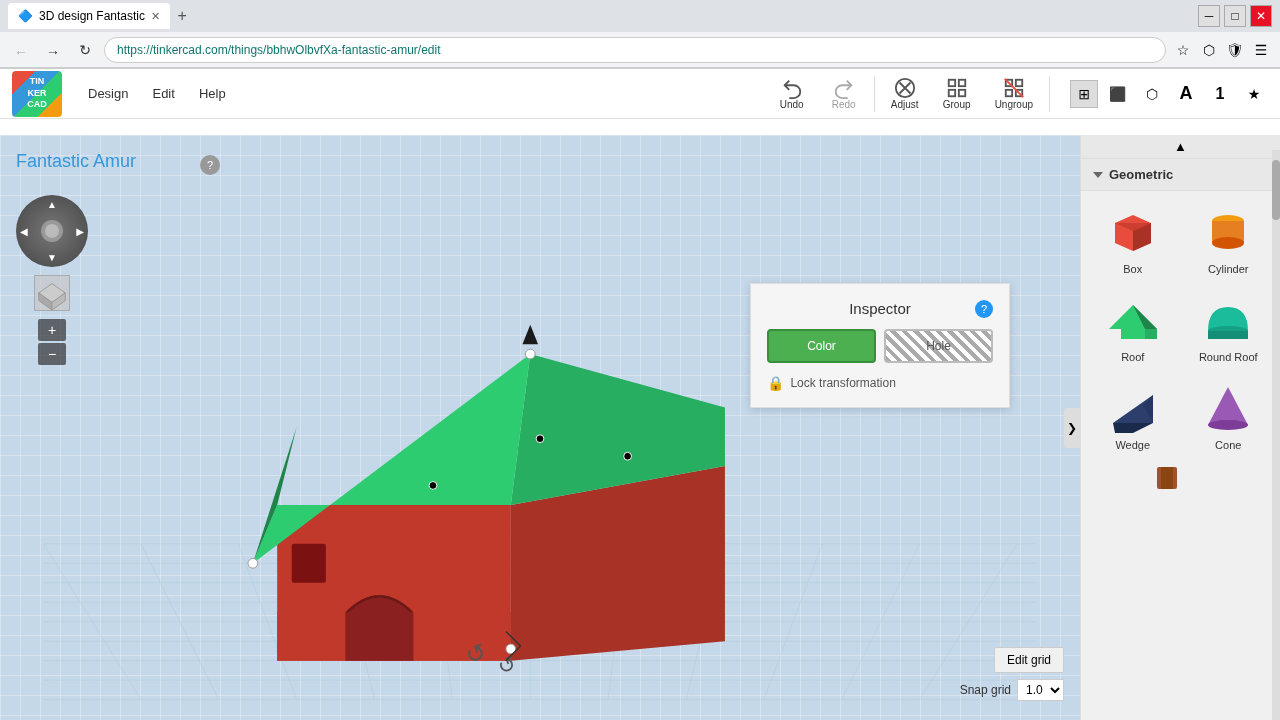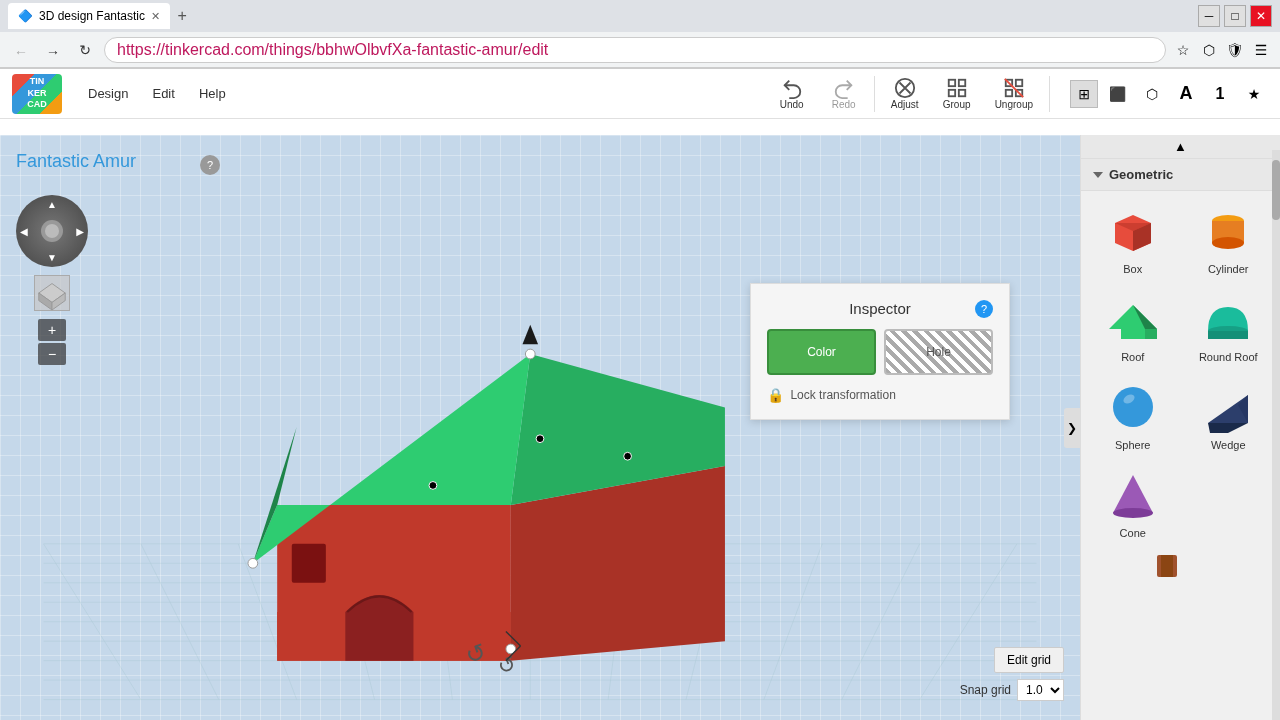--- a/index.html
+++ b/index.html
@@ -12,30 +12,30 @@
     .browser-tab-close { margin-left: auto; cursor: pointer; color: #666; font-size: 11px; }
     .browser-tab-new { width: 24px; height: 24px; display: flex; align-items: center; justify-content: center; color: #555; font-size: 16px; cursor: pointer; }
     .window-controls { margin-left: auto; display: flex; gap: 4px; }
     .win-btn { width: 22px; height: 22px; display: flex; align-items: center; justify-content: center; font-size: 12px; cursor: pointer; border: 1px solid #aaa; background: #e0e0e0; }
     .win-btn.close { background: #e81123; color: white; }
 
     .browser-toolbar { display: flex; align-items: center; height: 36px; padding: 0 8px; gap: 6px; background: #f1f3f4; border-bottom: 1px solid #ccc; }
     .nav-btn { width: 26px; height: 26px; display: flex; align-items: center; justify-content: center; cursor: pointer; color: #333; font-size: 14px; border-radius: 50%; }
     .nav-btn.disabled { color: #aaa; cursor: default; }
     .address-bar { flex: 1; height: 26px; border: 1px solid #ccc; border-radius: 13px; padding: 0 12px; font-size: 12px; background: #fff; display: flex; align-items: center; }
-    .address-text { flex: 1; font-size: 16px; color: #be185d; }
+    .address-text { flex: 1; font-size: 12px; color: #0f766e; }
     .toolbar-icons { display: flex; gap: 4px; }
     .toolbar-icon { width: 22px; height: 22px; display: flex; align-items: center; justify-content: center; font-size: 14px; cursor: pointer; }
 
     
     .app { display: flex; flex-direction: column; height: calc(720px - 68px); }
 
     
     .app-header { display: flex; align-items: center; height: 50px; background: #fff; border-bottom: 1px solid #e0e0e0; padding: 0 12px; gap: 16px; }
-    .tinkercad-logo { width: 50px; height: 40px; background: linear-gradient(135deg, #e74c3c 25%, #3498db 25% 50%, #2ecc71 50% 75%, #f39c12 75%); display: flex; align-items: center; justify-content: center; color: white; font-weight: bold; font-size: 10px; line-height: 1.2; text-align: center; border-radius: 4px; }
+    .tinkercad-logo { width: 50px; height: 46px; background: linear-gradient(135deg, #e74c3c 25%, #3498db 25% 50%, #2ecc71 50% 75%, #f39c12 75%); display: flex; align-items: center; justify-content: center; color: white; font-weight: bold; font-size: 10px; line-height: 1.2; text-align: center; border-radius: 4px; }
     .nav-menu { display: flex; gap: 4px; }
     .nav-menu-item { padding: 4px 10px; cursor: pointer; font-size: 13px; color: #333; border-radius: 3px; }
     .app-tools { display: flex; align-items: center; gap: 8px; margin-left: auto; }
     .tool-btn { display: flex; flex-direction: column; align-items: center; cursor: pointer; padding: 4px 8px; font-size: 10px; color: #333; min-width: 44px; justify-content: space-between; }
     .tool-btn svg { width: 22px; height: 22px; }
     .tool-separator { width: 1px; height: 36px; background: #ddd; }
 
     
     .view-icons { display: flex; gap: 6px; align-items: center; margin-left: 12px; }
     .view-icon { width: 28px; height: 28px; display: flex; align-items: center; justify-content: center; cursor: pointer; font-size: 14px; }
@@ -61,21 +61,21 @@
     .zoom-controls { display: flex; flex-direction: column; gap: 2px; margin-top: 4px; }
     .zoom-btn { width: 28px; height: 22px; background: rgba(50,50,50,0.7); color: white; display: flex; align-items: center; justify-content: center; font-size: 14px; cursor: pointer; border-radius: 2px; }
 
     
     .house-scene { position: absolute; top: 0; left: 0; width: 100%; height: 100%; }
 
     
     .inspector { position: absolute; top: 148px; left: 750px; width: 260px; background: #f5f5f5; border: 1px solid #ddd; border-radius: 0; padding: 16px; box-shadow: 0 2px 8px rgba(0,0,0,0.15); }
     .inspector-title { text-align: center; font-size: 15px; font-weight: normal; color: #333; margin-bottom: 12px; }
     .inspector-buttons { display: flex; gap: 8px; margin-bottom: 12px; }
-    .inspector-btn { flex: 1; padding: 14px; border-radius: 4px; cursor: pointer; display: flex; flex-direction: column; align-items: center; gap: 4px; font-size: 12px; border: 2px solid transparent; }
+    .inspector-btn { flex: 1; padding: 8px; border-radius: 4px; cursor: pointer; display: flex; flex-direction: column; align-items: center; gap: 4px; font-size: 12px; border: 2px solid transparent; }
     .inspector-btn.color-btn { background: #4caf50; color: white; border-color: #388e3c; }
     .inspector-btn.hole-btn { background: repeating-linear-gradient(45deg, #aaa 0px, #aaa 4px, #fff 4px, #fff 8px); color: #555; border: 2px solid #bbb; }
     .inspector-help { position: absolute; top: 16px; right: 16px; width: 18px; height: 18px; border-radius: 50%; background: #2196f3; color: white; font-size: 11px; display: flex; align-items: center; justify-content: center; cursor: pointer; }
     .lock-row { display: flex; align-items: center; gap: 6px; font-size: 12px; color: #555; cursor: pointer; }
     .lock-icon { font-size: 14px; }
 
     
     .edit-grid-btn { position: absolute; bottom: 48px; right: 16px; background: #f0f0f0; border: 1px solid #ccc; padding: 5px 12px; font-size: 12px; cursor: pointer; border-radius: 2px; }
     .snap-grid-row { position: absolute; bottom: 20px; right: 16px; display: flex; align-items: center; gap: 6px; font-size: 12px; color: #333; }
     .snap-select { border: 1px solid #ccc; padding: 2px 4px; font-size: 12px; background: white; cursor: pointer; }
@@ -369,27 +369,20 @@
 
           <div class="shape-item">
             <svg class="shape-svg" viewBox="0 0 56 56">
               <path d="M8,40 Q8,16 28,16 Q48,16 48,40 Z" fill="#1abc9c"></path>
               <ellipse cx="28" cy="40" rx="20" ry="5" fill="#16a085"></ellipse>
               <rect x="8" y="40" width="40" height="8" fill="#148f77"></rect>
             </svg>
             <span class="shape-label">Round Roof</span>
           </div>
 
-          <div class="shape-item">
-            <svg class="shape-svg" viewBox="0 0 56 56">
-              <circle cx="28" cy="28" r="20" fill="#3498db"></circle>
-              <ellipse cx="24" cy="20" rx="6" ry="4" fill="rgba(255,255,255,0.3)" transform="rotate(-30,24,20)"></ellipse>
-            </svg>
-            <span class="shape-label">Sphere</span>
-          </div>
 
           <div class="shape-item">
             <svg class="shape-svg" viewBox="0 0 56 56">
               <polygon points="8,44 48,44 48,16" fill="#2c3e6b"></polygon>
               <polygon points="8,44 48,44 28,54 10,54" fill="#1a2a4a"></polygon>
               <polygon points="48,44 48,16 38,26" fill="#243560" opacity="0.7"></polygon>
             </svg>
             <span class="shape-label">Wedge</span>
           </div>
 

